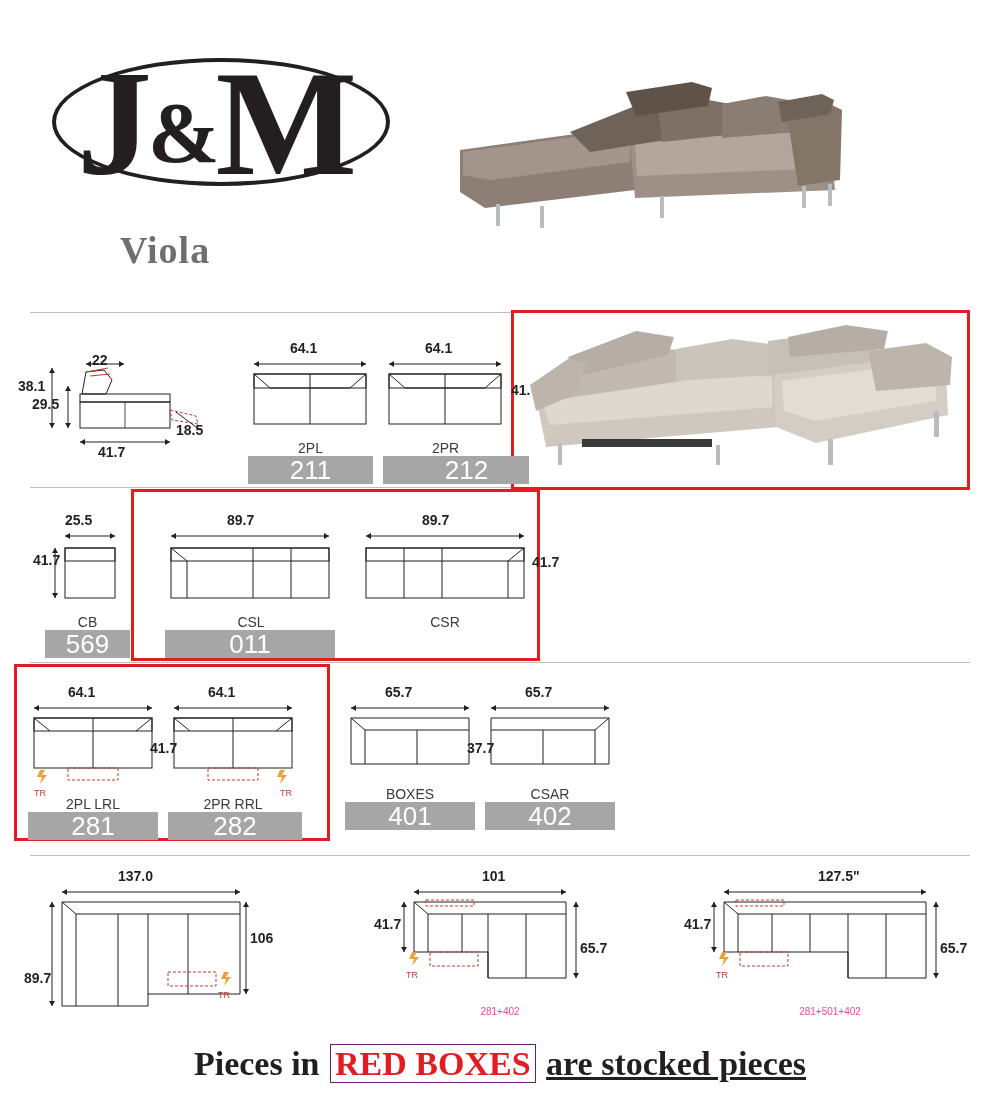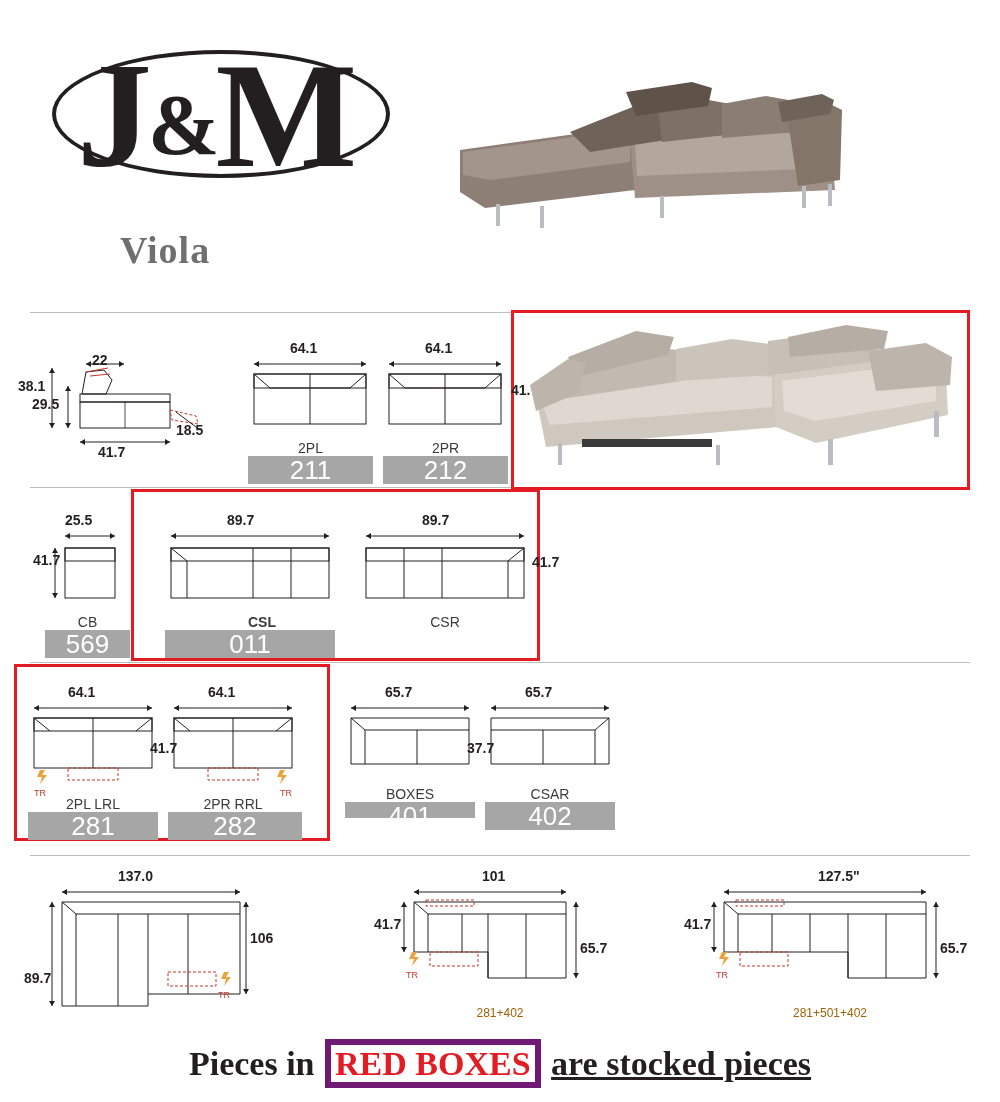--- a/index.html
+++ b/index.html
@@ -7,21 +7,21 @@
     width:1000px;height:1102px;
     background:#ffffff;
     font-family:"Liberation Sans", sans-serif;
     color:#231f20;
     position:relative;
     overflow:hidden;
   }
   .page{position:relative;width:1000px;height:1102px;}
 
   
-  .logo-wrap{position:absolute;left:30px;top:8px;width:370px;height:215px;}
+  .logo-wrap{position:absolute;left:30px;top:16px;width:370px;height:215px;}
   .logo-ellipse{
     position:absolute;left:22px;top:42px;width:330px;height:120px;
     border:4px solid #231f20;border-radius:50%;
   }
   .logo-text{
     position:absolute;left:0;top:0;width:370px;height:215px;
     font-family:"Liberation Serif", serif;
     font-weight:bold;font-size:150px;line-height:215px;
     letter-spacing:-4px;color:#231f20;text-align:center;
   }
@@ -53,35 +53,35 @@
     font-size:26px;text-align:center;
     font-family:"Liberation Sans", sans-serif;
     line-height:28px;
   }
   .dim{
     font-family:"Liberation Sans", sans-serif;
     font-weight:bold;font-size:14px;color:#231f20;
     position:absolute;white-space:nowrap;
   }
   .cap{
-    position:absolute;font-size:12px;color:#a16207;text-align:center;white-space:nowrap;
+    position:absolute;font-size:10px;color:#ec4899;text-align:center;white-space:nowrap;
   }
 
   
   .footer{
     position:absolute;left:0;top:1045px;width:1000px;height:50px;
     text-align:center;
     font-family:"Liberation Serif", serif;
     font-weight:bold;font-size:34px;
     color:#231f20;
     white-space:nowrap;
   }
   .footer .red{
     color:#e31b23;
-    border:6px solid #701a75;
+    border:1px solid #701a75;
     padding:0 4px;
     margin:0 2px;
   }
   .footer .ul{text-decoration:underline;}
 
   svg{display:block;}
 </style>
 </head>
 <body>
 
@@ -190,21 +190,21 @@
       <path d="M118 6 l-5 -3 v6 z" fill="#231f20"></path>
       <rect x="6" y="16" width="112" height="50" fill="none" stroke="#231f20" stroke-width="1"></rect>
       <rect x="6" y="16" width="112" height="14" fill="none" stroke="#231f20" stroke-width="1"></rect>
       <line x1="62" y1="16" x2="62" y2="66" stroke="#231f20" stroke-width="1"></line>
       <line x1="6" y1="16" x2="22" y2="30" stroke="#231f20" stroke-width="1"></line>
       <line x1="118" y1="16" x2="102" y2="30" stroke="#231f20" stroke-width="1"></line>
       <line x1="22" y1="30" x2="102" y2="30" stroke="#231f20" stroke-width="1"></line>
     </svg>
     <div class="dim" style="left:128px;top:42px;">41.7</div>
     <div class="code-label" style="position:absolute;left:0;top:100px;width:125px;">2PR</div>
-    <div class="code-num" style="position:absolute;left:0;top:116px;width:125px;height:28px;">212</div>
+    <div class="code-num" style="position:absolute;left:0;top:116px;width:125px;height:28px;padding-left:21px;">212</div>
   </div>
 
   <div class="blk" style="left:516px;top:315px;width:450px;height:170px;">
     <svg width="450" height="170" viewBox="0 0 450 170">
 
       <path d="M18 72 L150 48 L260 56 L262 112 L30 132 Z" fill="#cfc8bf"></path>
       <path d="M22 76 L150 54 L256 62 L256 92 L34 110 Z" fill="#ded8d0"></path>
 
       <path d="M40 66 L120 30 L170 36 L166 66 L46 84 Z" fill="#c2bab0"></path>
       <path d="M160 34 L216 24 L262 30 L258 60 L160 66 Z" fill="#cbc4ba"></path>
@@ -252,21 +252,21 @@
       <line x1="6" y1="6" x2="164" y2="6" stroke="#231f20" stroke-width="1"></line>
       <path d="M6 6 l5 -3 v6 z" fill="#231f20"></path>
       <path d="M164 6 l-5 -3 v6 z" fill="#231f20"></path>
       <rect x="6" y="18" width="158" height="50" fill="none" stroke="#231f20" stroke-width="1"></rect>
       <rect x="6" y="18" width="158" height="13" fill="none" stroke="#231f20" stroke-width="1"></rect>
       <line x1="88" y1="18" x2="88" y2="68" stroke="#231f20" stroke-width="1"></line>
       <line x1="126" y1="18" x2="126" y2="68" stroke="#231f20" stroke-width="1"></line>
       <line x1="6" y1="18" x2="22" y2="31" stroke="#231f20" stroke-width="1"></line>
       <line x1="22" y1="31" x2="22" y2="68" stroke="#231f20" stroke-width="1"></line>
     </svg>
-    <div class="code-label" style="position:absolute;left:12px;top:102px;width:170px;font-weight:bold;">CSL</div>
+    <div class="code-label" style="position:absolute;left:1px;top:102px;width:170px;">CSL</div>
     <div class="code-num" style="position:absolute;left:0;top:118px;width:170px;height:28px;">011</div>
   </div>
 
   <div class="blk" style="left:360px;top:512px;width:170px;height:140px;">
     <div class="dim" style="left:62px;top:0px;">89.7</div>
     <svg width="170" height="82" viewBox="0 0 170 82" style="position:absolute;left:0;top:18px;">
       <line x1="6" y1="6" x2="164" y2="6" stroke="#231f20" stroke-width="1"></line>
       <path d="M6 6 l5 -3 v6 z" fill="#231f20"></path>
       <path d="M164 6 l-5 -3 v6 z" fill="#231f20"></path>
       <rect x="6" y="18" width="158" height="50" fill="none" stroke="#231f20" stroke-width="1"></rect>
@@ -324,21 +324,21 @@
     <svg width="130" height="82" viewBox="0 0 130 82" style="position:absolute;left:0;top:18px;">
       <line x1="6" y1="6" x2="124" y2="6" stroke="#231f20" stroke-width="1"></line>
       <path d="M6 6 l5 -3 v6 z" fill="#231f20"></path>
       <path d="M124 6 l-5 -3 v6 z" fill="#231f20"></path>
       <path d="M6 16 L124 16 L124 62 L6 62 Z" fill="none" stroke="#231f20" stroke-width="1"></path>
       <path d="M6 16 L20 28 L20 62" fill="none" stroke="#231f20" stroke-width="1"></path>
       <path d="M20 28 L124 28" stroke="#231f20" stroke-width="1"></path>
       <path d="M72 28 L72 62" stroke="#231f20" stroke-width="1"></path>
     </svg>
     <div class="code-label" style="position:absolute;left:0;top:102px;width:130px;">BOXES</div>
-    <div class="code-num" style="position:absolute;left:0;top:118px;width:130px;height:16px;">401</div>
+    <div class="code-num" style="position:absolute;left:0;top:118px;width:130px;height:28px;">401</div>
   </div>
 
   <div class="blk" style="left:485px;top:684px;width:130px;height:140px;">
     <div class="dim" style="left:40px;top:0px;">65.7</div>
     <svg width="130" height="82" viewBox="0 0 130 82" style="position:absolute;left:0;top:18px;">
       <line x1="6" y1="6" x2="124" y2="6" stroke="#231f20" stroke-width="1"></line>
       <path d="M6 6 l5 -3 v6 z" fill="#231f20"></path>
       <path d="M124 6 l-5 -3 v6 z" fill="#231f20"></path>
       <path d="M6 16 L124 16 L124 62 L6 62 Z" fill="none" stroke="#231f20" stroke-width="1"></path>
       <path d="M124 16 L110 28 L110 62" fill="none" stroke="#231f20" stroke-width="1"></path>

